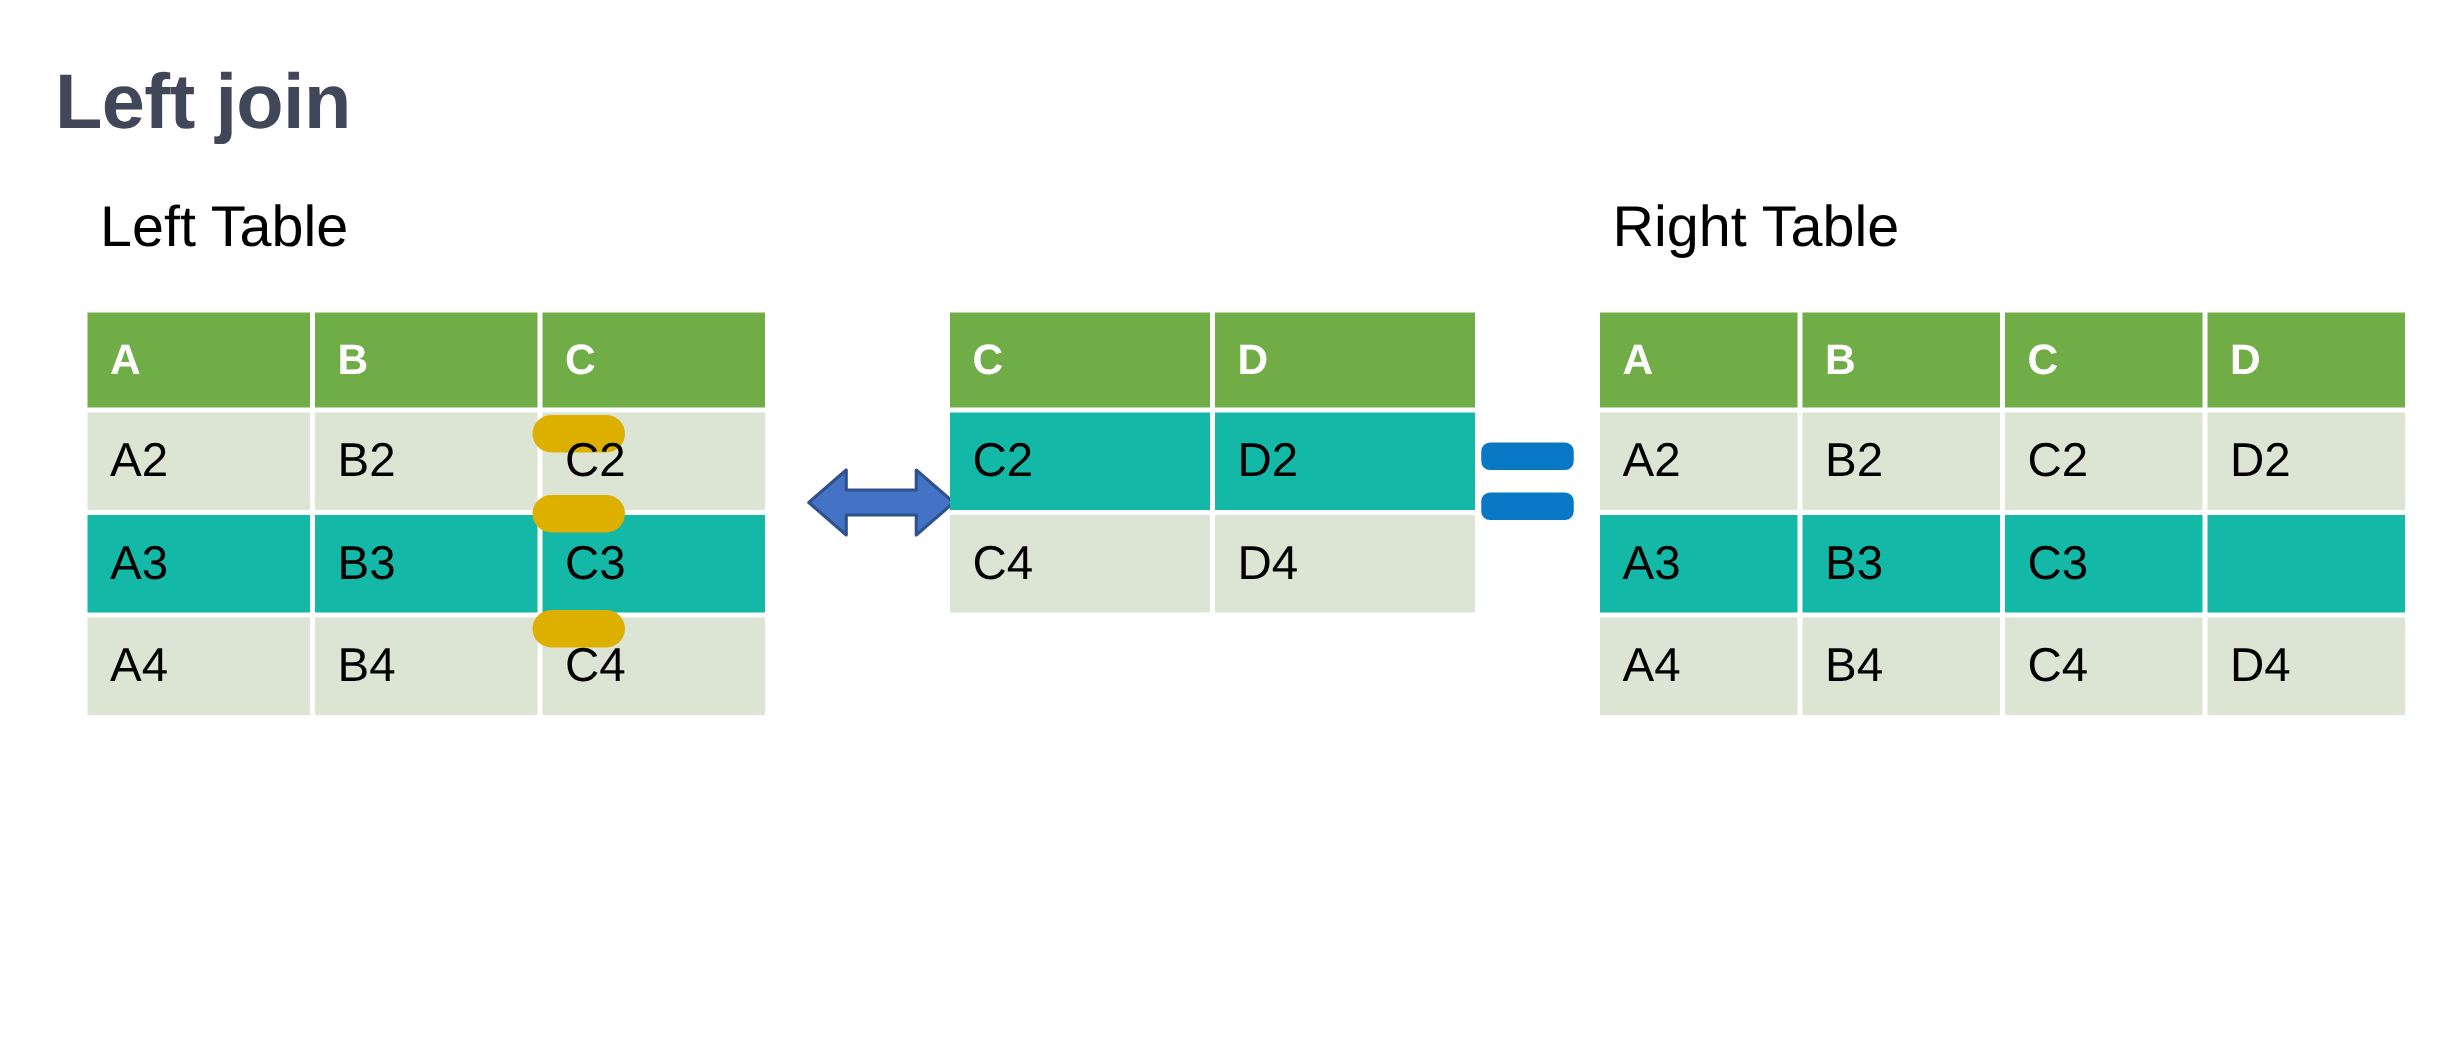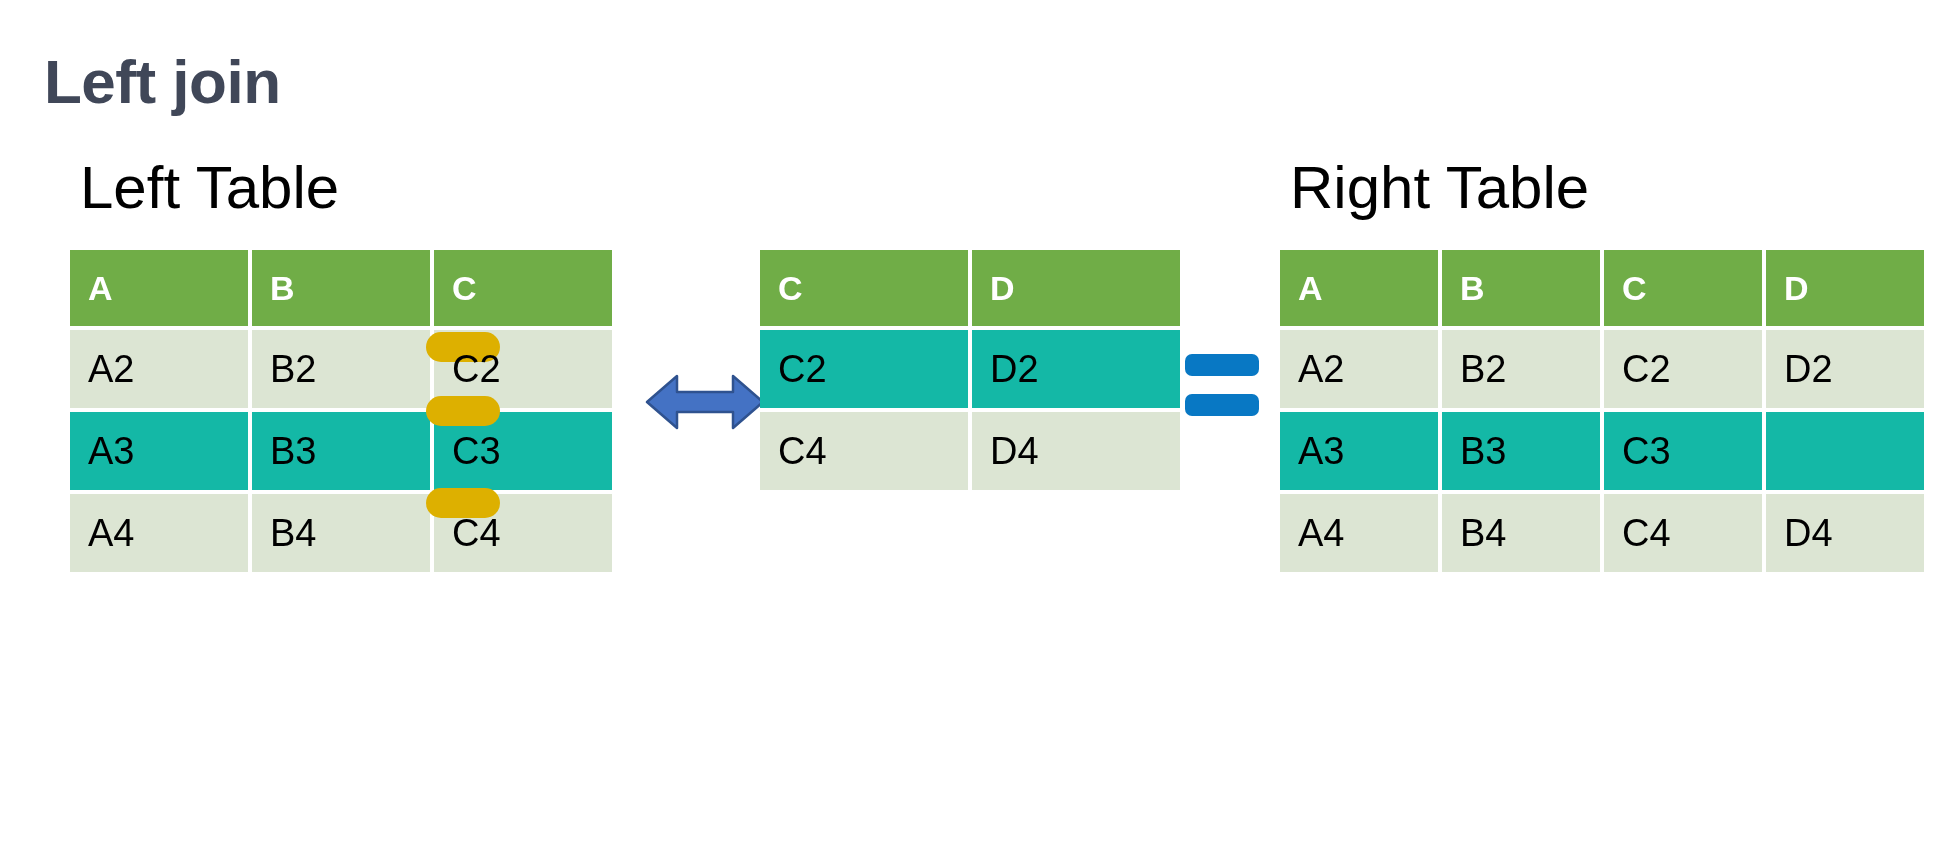--- a/index.html
+++ b/index.html
@@ -31,21 +31,21 @@
   }
 
   
   .table-block {
     position: absolute;
   }
   .table-caption {
     position: absolute;
     top: -88px;
     left: 14px;
-    font-size: 60px;
+    font-size: 46px;
     color: #000000;
     white-space: nowrap;
     line-height: 1;
   }
   .jtable {
     border-collapse: separate;
     border-spacing: 4px 4px;
     table-layout: fixed;
   }
   .jtable th {

